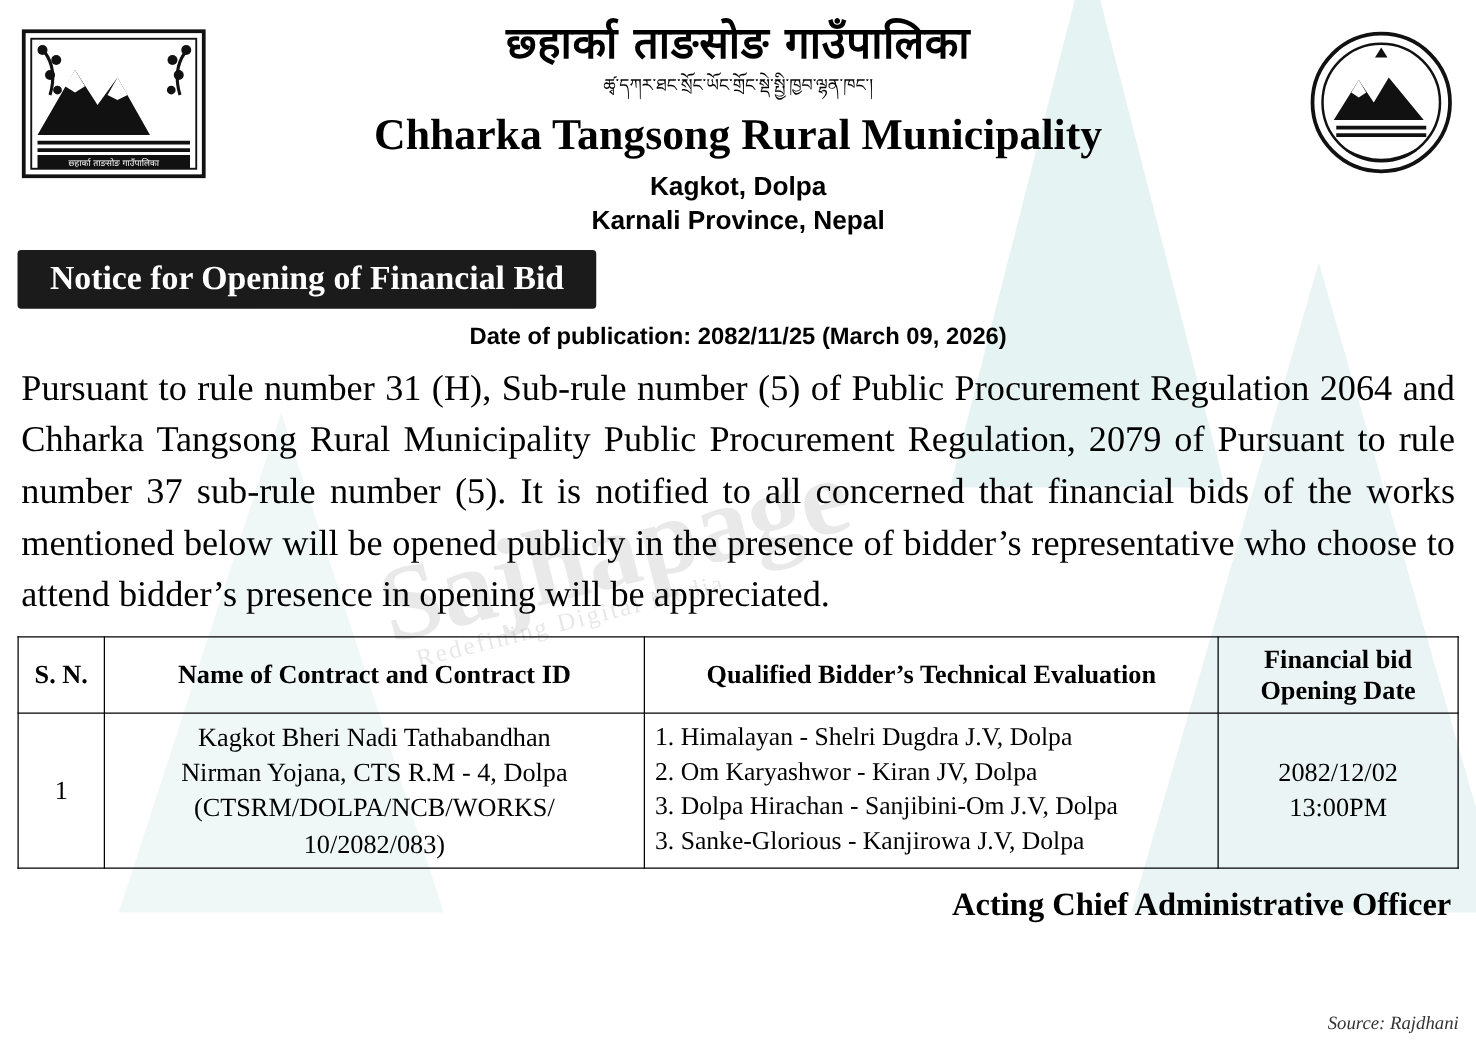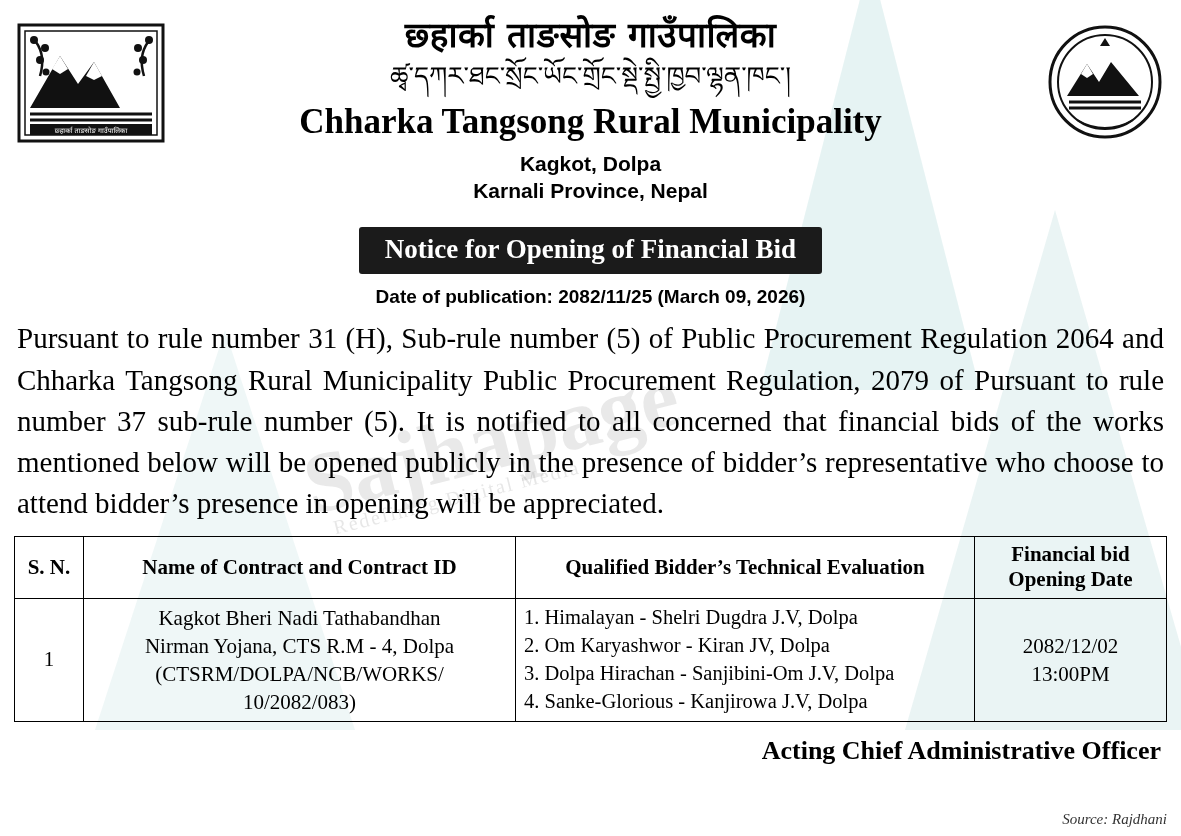--- a/index.html
+++ b/index.html
@@ -88,21 +88,21 @@
   .np-title {
     font-family: "DejaVu Sans", sans-serif;
     font-size: 35px;
     font-weight: bold;
     line-height: 1.12;
     margin-top: 10px;
     letter-spacing: 0.5px;
   }
   .tib-title {
     font-family: "DejaVu Sans", sans-serif;
-    font-size: 26px;
+    font-size: 14px;
     line-height: 1.2;
     margin-top: 6px;
   }
   .en-title {
     font-family: "Liberation Serif", serif;
     font-size: 35px;
     font-weight: bold;
     margin-top: 10px;
   }
   .np-office {
@@ -117,22 +117,22 @@
     font-weight: bold;
     margin-top: 10px;
   }
   .place2 {
     font-family: "Liberation Sans", sans-serif;
     font-size: 21px;
     font-weight: bold;
     margin-top: 3px;
   }
   .notice-band-wrap {
-    text-align: center;
-    margin-top: 24px;
+    text-align: left;
+    margin-top: 11px;
   }
   .notice-band {
     display: inline-block;
     background: #1b1b1b;
     color: #ffffff;
     font-family: "Liberation Serif", serif;
     font-size: 27px;
     font-weight: bold;
     padding: 7px 26px 9px 26px;
     border-radius: 3px;
@@ -300,21 +300,21 @@
           <td class="name">
             <div>Kagkot Bheri Nadi Tathabandhan</div>
             <div>Nirman Yojana, CTS R.M - 4, Dolpa</div>
             <div>(CTSRM/DOLPA/NCB/WORKS/</div>
             <div>10/2082/083)</div>
           </td>
           <td class="qual">
             <div class="q-line">1. Himalayan - Shelri Dugdra J.V, Dolpa</div>
             <div class="q-line">2. Om Karyashwor - Kiran JV, Dolpa</div>
             <div class="q-line">3. Dolpa Hirachan - Sanjibini-Om J.V, Dolpa</div>
-            <div class="q-line">4. Sanke-Glorious - Kanjirowa J.V, Dolpa</div>
+            <div class="q-line">3. Sanke-Glorious - Kanjirowa J.V, Dolpa</div>
           </td>
           <td class="date">
             <div>2082/12/02</div>
             <div>13:00PM</div>
           </td>
         </tr>
       </tbody>
     </table>
 
     <div class="signature">Acting Chief Administrative Officer</div>

